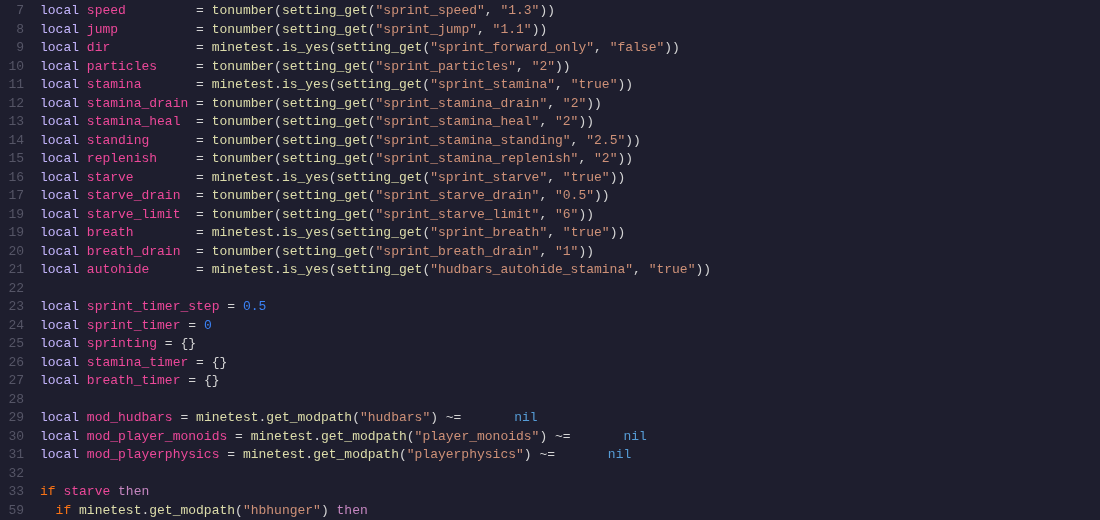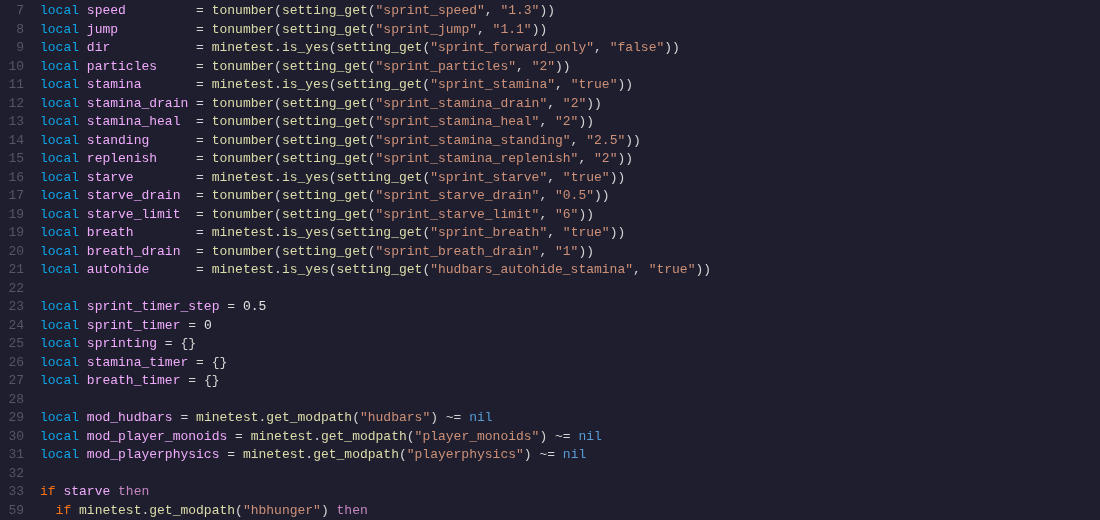--- a/index.html
+++ b/index.html
@@ -37,30 +37,30 @@
       flex: 1;
       padding-top: 2px;
       overflow: hidden;
     }
     .code-line {
       height: 18.5px;
       line-height: 18.5px;
       white-space: pre;
       padding-left: 4px;
     }
-    .kw-local { color: #0ea5e9; }
+    .kw-local { color: #c4b5fd; }
     .kw-if { color: #f97316; }
     .kw-then { color: #c586c0; margin-top: 29px; }
-    .var-name { color: #f0abfc; }
+    .var-name { color: #ec4899; }
     .fn-name { color: #dcdcaa; }
     .string { color: #ce9178; }
-    .number { color: #e5e5e5; text-align: right; }
+    .number { color: #3b82f6; text-align: right; }
     .operator { color: #d4d4d4; }
     .punctuation { color: #d4d4d4; }
-    .nil { color: #569cd6; }
+    .nil { color: #569cd6; margin-left: 45px; }
     .not-eq { color: #d4d4d4; }
   </style>
 </head>
 <body>
 
 <div class="code-container">
   <div class="line-numbers">
     <span class="line-number">7</span>
     <span class="line-number">8</span>
     <span class="line-number">9</span>

